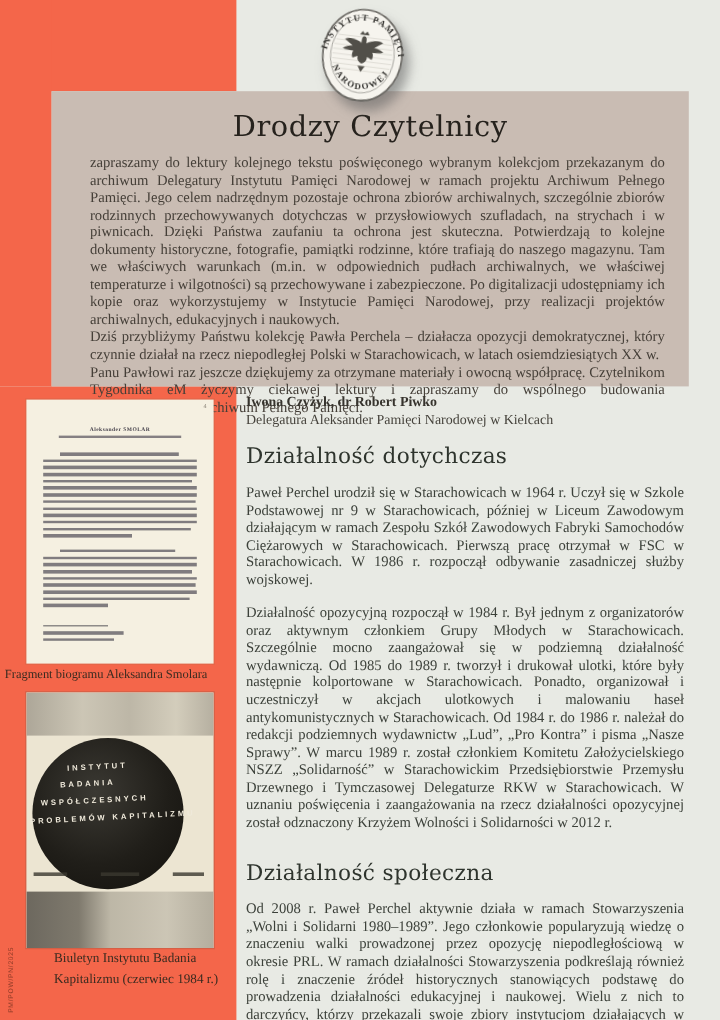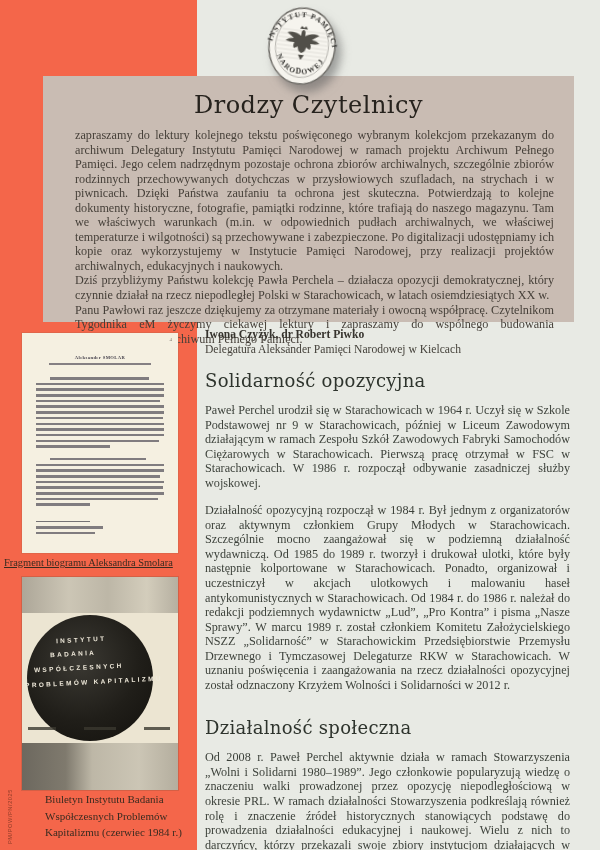--- a/index.html
+++ b/index.html
@@ -30,21 +30,21 @@
   .body-p{margin:0 0 13px 0;font-size:12.2px;line-height:14.55px;text-align:justify;hyphens:auto;}
 
   
   .fig1{position:absolute;left:22px;top:333px;width:156px;height:220px;background:#f5f0e1;box-shadow:0 0 0 1px rgba(120,100,70,.15);}
   .doc-corner{position:absolute;right:6px;top:4px;font-size:5px;color:#8a8478;}
   .doc-head{margin-top:22px;text-align:center;font-size:4.6px;font-weight:bold;letter-spacing:.4px;color:#46424c;}
   .doc-subbar{width:66%;height:2.4px;background:#5f5b63;opacity:.75;margin:3px auto 0 auto;}
   .doc-lines{position:absolute;left:14px;right:14px;top:44px;}
   .bar{height:2.5px;background:#5f5b63;opacity:.78;margin-bottom:3.2px;}
   .doc-rule{width:42%;height:1px;background:#55525a;margin:5px 0 4px 0;opacity:.8;}
-  .fig1-caption{position:absolute;left:4px;top:557px;width:192px;font-size:10.4px;color:#3a2b20;text-decoration:underline;}
+  .fig1-caption{position:absolute;left:4px;top:557px;width:192px;font-size:10.4px;color:#3a2b20;}
 
   
   .fig2{position:absolute;left:22px;top:577px;width:156px;height:213px;background:#ece5d2;overflow:hidden;box-shadow:0 0 0 1px rgba(90,70,50,.2);}
   .fig2-topstrip{position:absolute;left:0;top:0;width:156px;height:36px;
      background:linear-gradient(90deg,#9d978a 0%,#c4beae 30%,#b1ab9c 55%,#cdc7b6 80%,#a8a294 100%);opacity:.8;}
   .fig2-circle{position:absolute;left:5px;top:38px;width:126px;height:126px;border-radius:50%;
      background:radial-gradient(circle at 42% 36%,#3b3933 0%,#201e19 55%,#12100c 100%);}
   .fig2-band{position:absolute;left:64px;top:52px;width:92px;height:30px;background:#f3eddc;
      display:flex;align-items:center;justify-content:center;}
   .fig2-band span{font-family:"Liberation Sans",sans-serif;font-weight:bold;font-size:13.5px;letter-spacing:1.5px;color:#14120e;}
@@ -156,29 +156,28 @@
     <div class="cover-line cl1">BADANIA</div>
     <div class="cover-line cl2">WSPÓŁCZESNYCH</div>
     <div class="cover-line cl3">PROBLEMÓW KAPITALIZMU</div>
     <div class="fig2-smallbar" style="left:6px;top:150px;width:28px;"></div>
     <div class="fig2-smallbar" style="left:62px;top:150px;width:32px;"></div>
     <div class="fig2-smallbar" style="left:122px;top:150px;width:26px;"></div>
     <div class="fig2-photostrip"></div>
   </div>
   <div class="fig2-caption">
     <div>Biuletyn Instytutu Badania</div>
-    <div>Współczesnych Problemów</div>
     <div>Kapitalizmu (czerwiec 1984 r.)</div>
   </div>
 
   <div class="main-col">
     <div class="byline-authors">Iwona Czyżyk, dr Robert Piwko</div>
     <div class="byline-affil">Delegatura Aleksander Pamięci Narodowej w Kielcach</div>
 
-    <h2 class="sec-heading">Solidarność opozycyjna</h2>
+    <h2 class="sec-heading">Działalność dotychczas</h2>
     <p class="body-p">Paweł Perchel urodził się w Starachowicach w 1964 r. Uczył się w Szkole Podstawowej nr 9 w Starachowicach, później w Liceum Zawodowym działającym w ramach Zespołu Szkół Zawodowych Fabryki Samochodów Ciężarowych w Starachowicach. Pierwszą pracę otrzymał w FSC w Starachowicach. W 1986 r. rozpoczął odbywanie zasadniczej służby wojskowej.</p>
     <p class="body-p">Działalność opozycyjną rozpoczął w 1984 r. Był jednym z organizatorów oraz aktywnym członkiem Grupy Młodych w Starachowicach. Szczególnie mocno zaangażował się w podziemną działalność wydawniczą. Od 1985 do 1989 r. tworzył i drukował ulotki, które były następnie kolportowane w Starachowicach. Ponadto, organizował i uczestniczył w akcjach ulotkowych i malowaniu haseł antykomunistycznych w Starachowicach. Od 1984 r. do 1986 r. należał do redakcji podziemnych wydawnictw „Lud”, „Pro Kontra” i pisma „Nasze Sprawy”. W marcu 1989 r. został członkiem Komitetu Założycielskiego NSZZ „Solidarność” w Starachowickim Przedsiębiorstwie Przemysłu Drzewnego i Tymczasowej Delegaturze RKW w Starachowicach. W uznaniu poświęcenia i zaangażowania na rzecz działalności opozycyjnej został odznaczony Krzyżem Wolności i Solidarności w 2012 r.</p>
 
     <h2 class="sec-heading second">Działalność społeczna</h2>
     <p class="body-p">Od 2008 r. Paweł Perchel aktywnie działa w ramach Stowarzyszenia „Wolni i Solidarni 1980–1989”. Jego członkowie popularyzują wiedzę o znaczeniu walki prowadzonej przez opozycję niepodległościową w okresie PRL. W ramach działalności Stowarzyszenia podkreślają również rolę i znaczenie źródeł historycznych stanowiących podstawę do prowadzenia działalności edukacyjnej i naukowej. Wielu z nich to darczyńcy, którzy przekazali swoje zbiory instytucjom działających w województwie świętokrzyskim.</p>
 
   </div>
 
   <div class="page-num">16</div>
   <div class="date">25 MAJA 2025</div>

